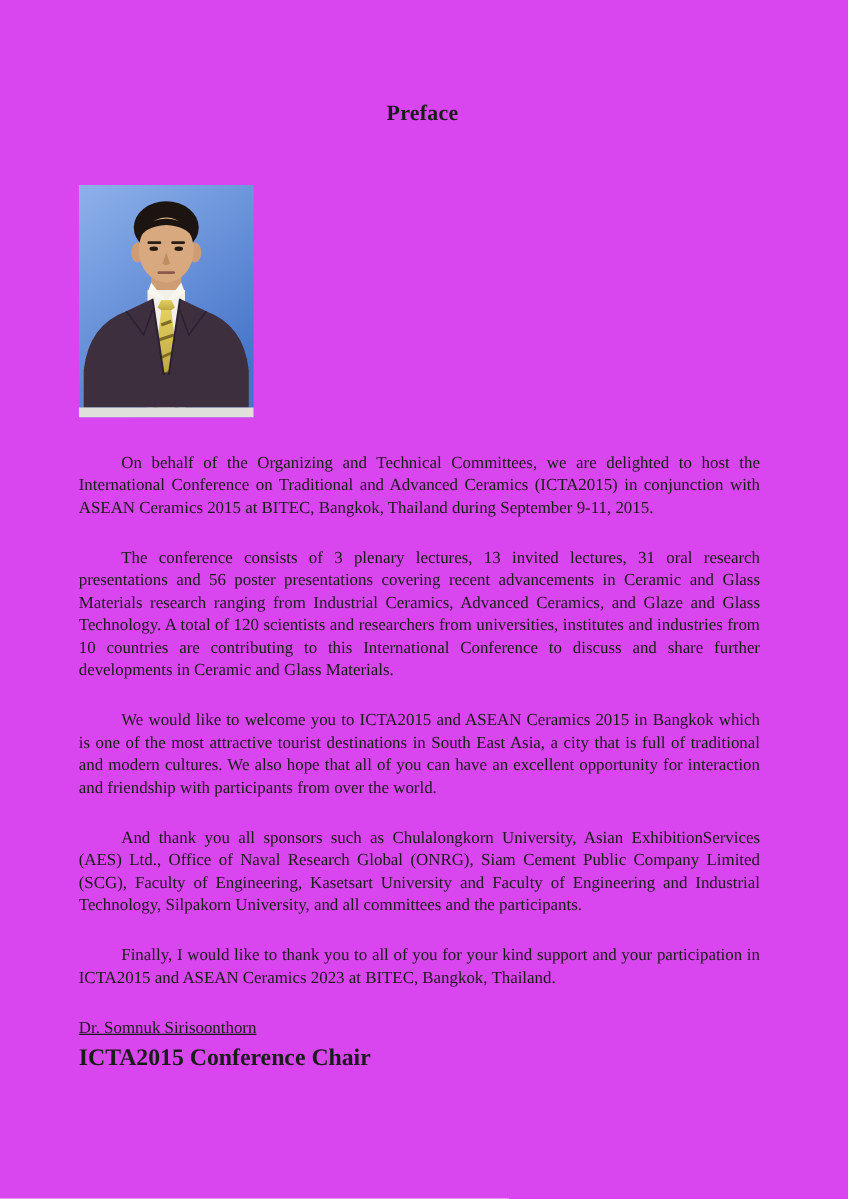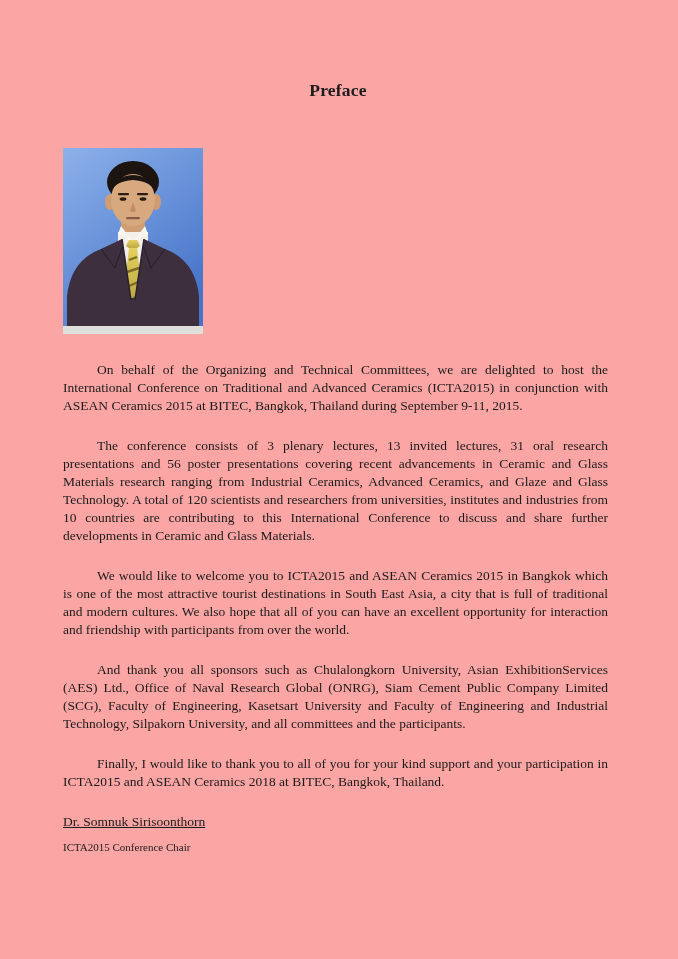--- a/index.html
+++ b/index.html
@@ -5,21 +5,21 @@
   html, body {
     margin: 0;
     padding: 0;
     background: #ffffff;
   }
   .page {
     position: relative;
     width: 678px;
     height: 959px;
     box-sizing: border-box;
-    background: #fca5a5;
+    background: #d946ef;
     padding: 80px 65px 16px 63px;
     font-family: "Liberation Serif", serif;
     color: #1b1b1b;
     overflow: hidden;
   }
   .title {
     margin: 0;
     font-size: 17.5px;
     line-height: 20px;
     font-weight: bold;
@@ -46,22 +46,23 @@
     margin-top: 27px;
   }
   .sig-name {
     margin: 22px 0 0 0;
     font-size: 13.5px;
     line-height: 18px;
     text-decoration: underline;
   }
   .sig-role {
     margin: 7px 0 4px 0;
-    font-size: 11px;
+    font-size: 19px;
     line-height: 18px;
+    font-weight: bold;
   }
 </style>
 </head>
 <body>
 
 <div class="page">
 
   <h1 class="title">Preface</h1>
 
   <figure class="portrait">
@@ -117,18 +118,18 @@
       <rect x="63" y="69" width="14" height="2.2" rx="1.1" fill="#8a5a48"></rect>
 
       <rect x="0" y="178" width="140" height="8" fill="#dfdfdb"></rect>
     </svg>
   </figure>
 
   <p class="para first">On behalf of the Organizing and Technical Committees, we are delighted to host the International Conference on Traditional and Advanced Ceramics (ICTA2015) in conjunction with ASEAN Ceramics 2015 at BITEC, Bangkok, Thailand during September 9-11, 2015.</p>
   <p class="para">The conference consists of 3 plenary lectures, 13 invited lectures, 31 oral research presentations and 56 poster presentations covering recent advancements in Ceramic and Glass Materials research ranging from Industrial Ceramics, Advanced Ceramics, and Glaze and Glass Technology. A total of 120 scientists and researchers from universities, institutes and industries from 10 countries are contributing to this International Conference to discuss and share further developments in Ceramic and Glass Materials.</p>
   <p class="para">We would like to welcome you to ICTA2015 and ASEAN Ceramics 2015 in Bangkok which is one of the most attractive tourist destinations in South East Asia, a city that is full of traditional and modern cultures. We also hope that all of you can have an excellent opportunity for interaction and friendship with participants from over the world.</p>
   <p class="para">And thank you all sponsors such as Chulalongkorn University, Asian ExhibitionServices (AES) Ltd., Office of Naval Research Global (ONRG), Siam Cement Public Company Limited (SCG), Faculty of Engineering, Kasetsart University and Faculty of Engineering and Industrial Technology, Silpakorn University, and all committees and the participants.</p>
-  <p class="para">Finally, I would like to thank you to all of you for your kind support and your participation in ICTA2015 and ASEAN Ceramics 2018 at BITEC, Bangkok, Thailand.</p>
+  <p class="para">Finally, I would like to thank you to all of you for your kind support and your participation in ICTA2015 and ASEAN Ceramics 2023 at BITEC, Bangkok, Thailand.</p>
 
   <p class="sig-name">Dr. Somnuk Sirisoonthorn</p>
   <p class="sig-role">ICTA2015 Conference Chair</p>
 
 </div>
 
 </body></html>

